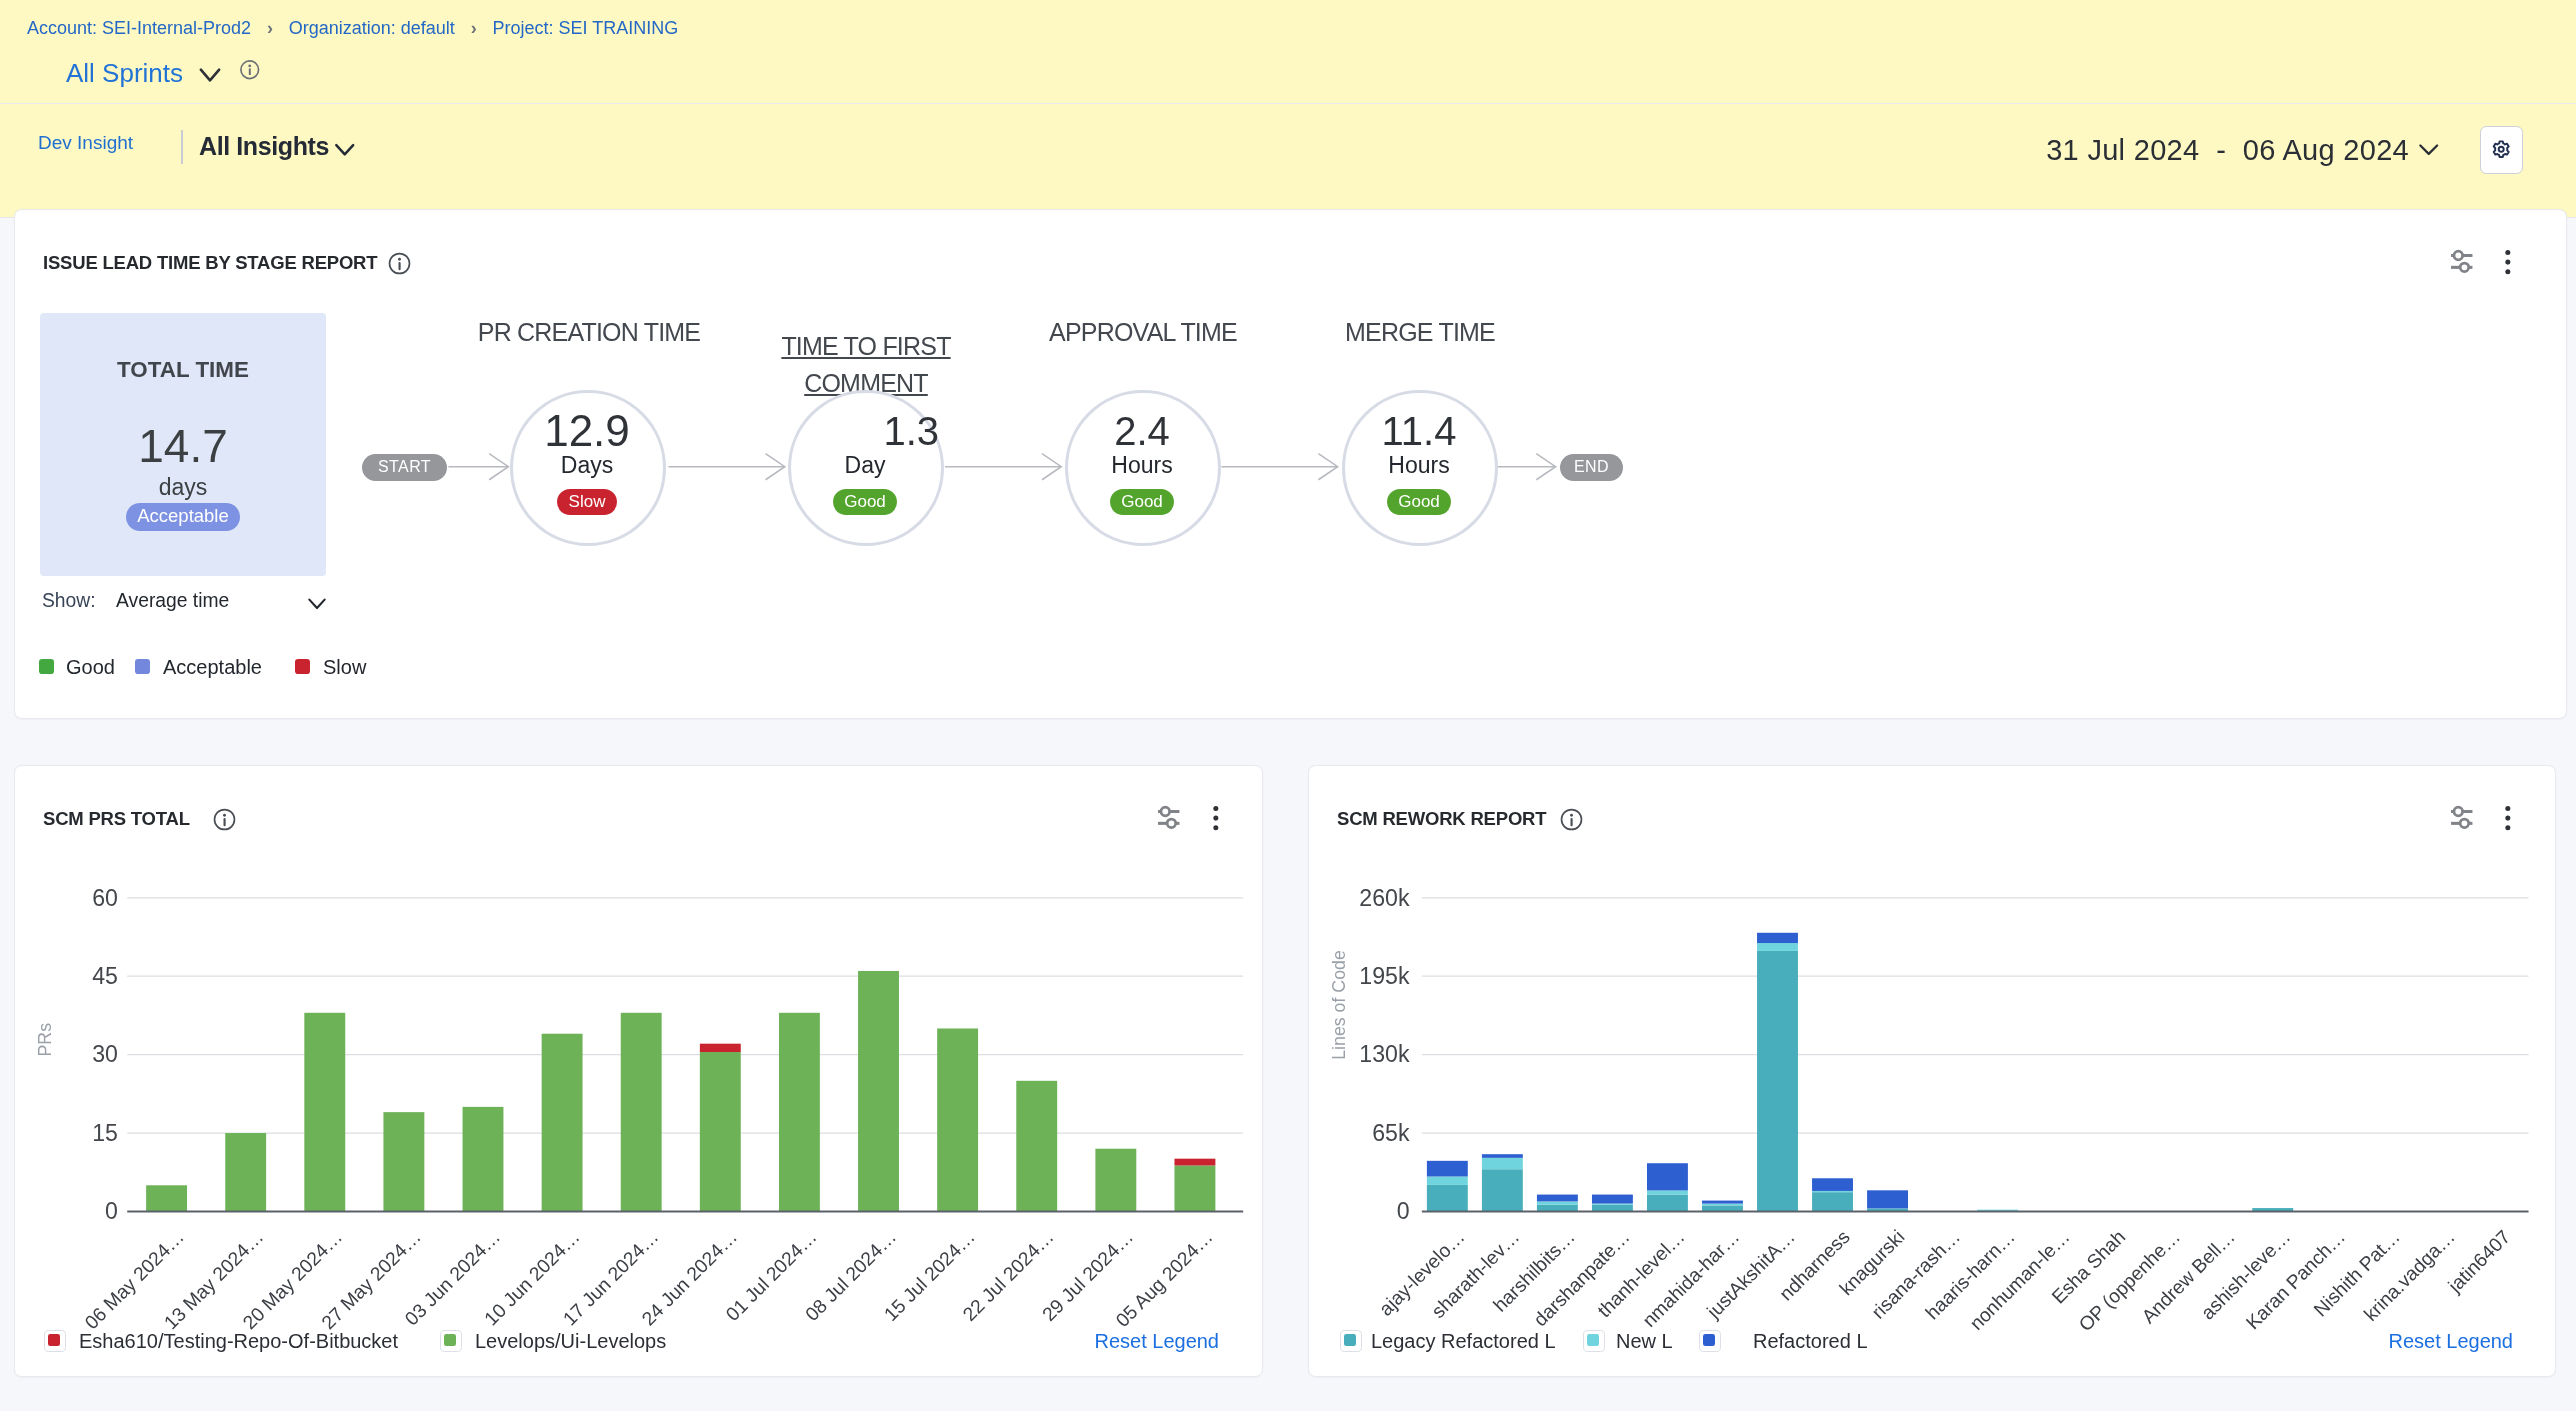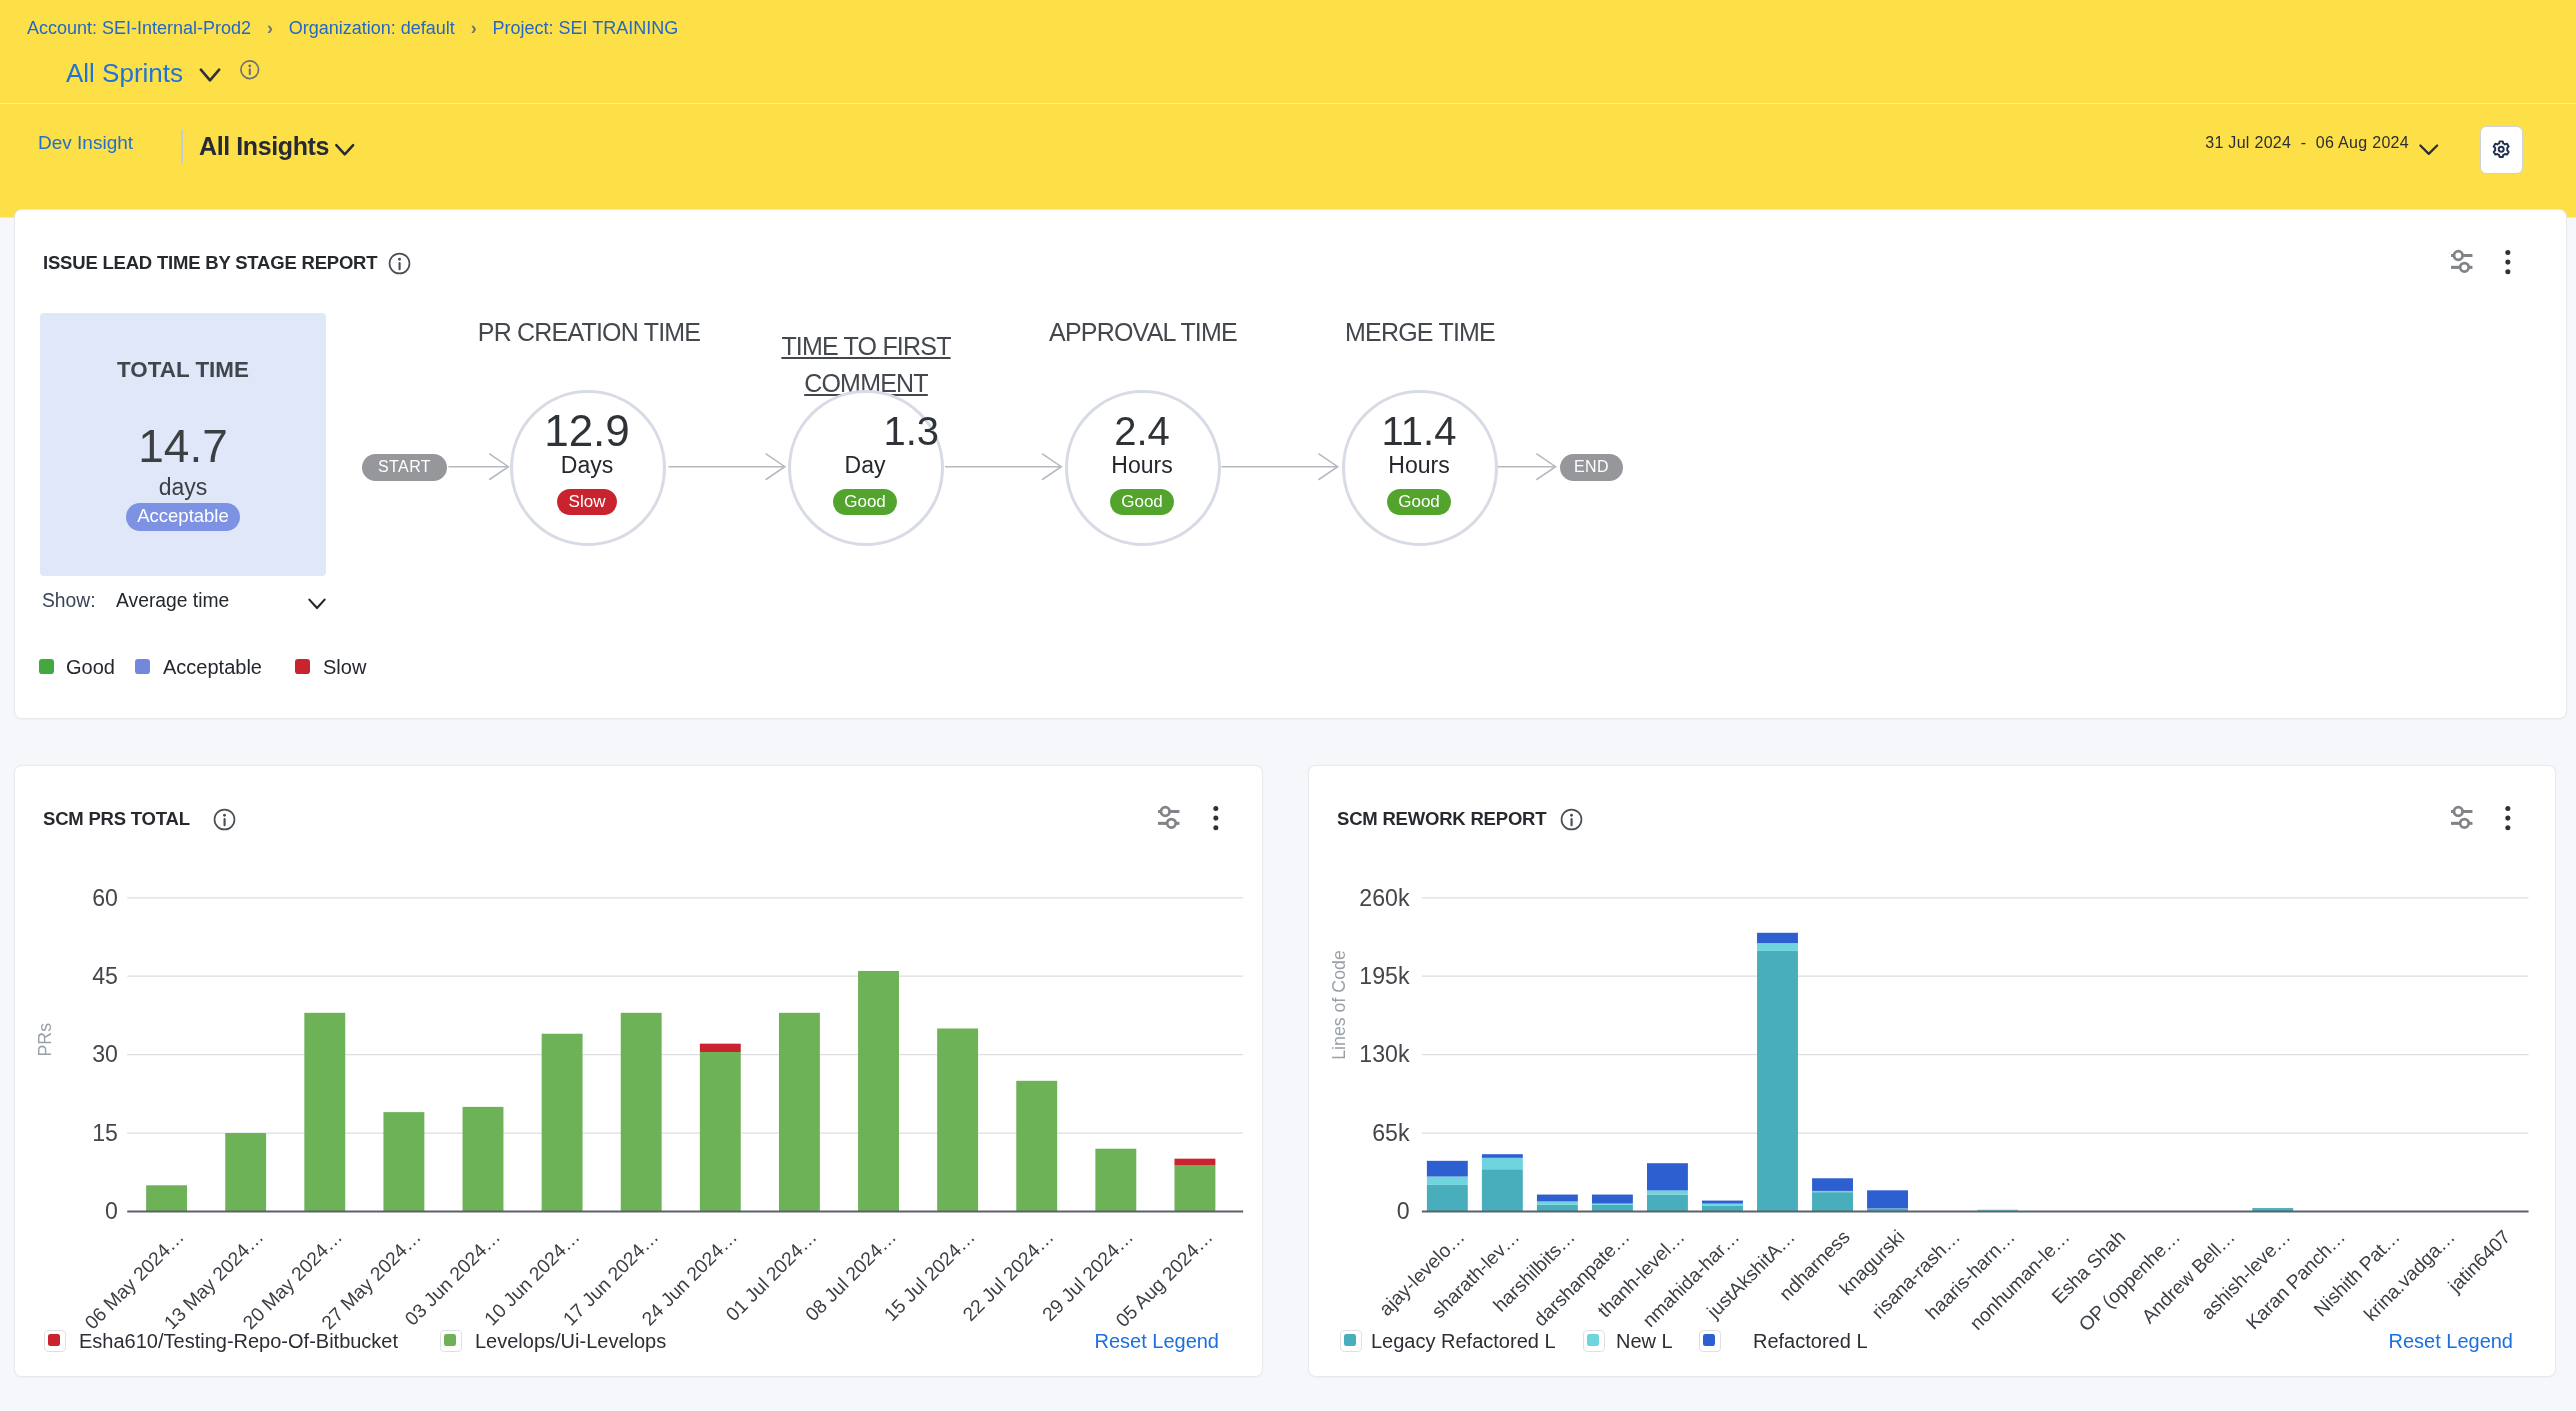--- a/index.html
+++ b/index.html
@@ -1,25 +1,25 @@
 <!DOCTYPE html>
 <html style="font-size:12.4px"><head><meta charset="utf-8">
 <style>
   * { box-sizing: border-box; margin:0; padding:0; }
   html,body { width:2576px; height:1412px; background:#f5f7fb; font-family:"Liberation Sans", sans-serif; overflow:hidden; }
   .abs { position:absolute; }
-  .hdr { position:absolute; left:0; top:0; width:2576px; height:218px; background:#fde047; border-bottom:1.5px solid #e5e7eb;text-align:right; }
+  .hdr { position:absolute; left:0; top:0; width:2576px; height:218px; background:#fef9c3; border-bottom:1.5px solid #e5e7eb;text-align:right; }
   .hdr-div { position:absolute; left:0; top:103px; width:2576px; height:0.8px; background:#e8eaec; }
   .bc { position:absolute; left:27px; top:18px; font-size:18px; color:#2368c6; }
   .bc .sep { color:#6e7379; padding:0 10.8px; font-size:18px; font-weight:bold; }
   .allsprints { position:absolute; left:66px; top:58px; font-size:26px; color:#2173d6; }
   .devinsight { position:absolute; left:38px; top:132px; font-size:19px; color:#2170d0; }
   .allinsights { position:absolute; left:199px; top:132px; font-size:25px; color:#242b36; font-weight:bold; letter-spacing:-0.4px;}
   .vbar { position:absolute; left:181px; top:130px; width:1.5px; height:34px; background:#c9ccd2; }
-  .daterange { position:absolute; right:167px; top:134px; font-size:16px; color:#2a2e35; letter-spacing:0.3px; }
+  .daterange { position:absolute; right:167px; top:134px; font-size:29px; color:#2a2e35; letter-spacing:0.3px; }
   .gearbtn { position:absolute; left:2480px; top:126px; width:43px; height:48px; border:1.5px solid #cdd1d9; border-radius:6.2px; background:#fff; }
   .card { position:absolute; background:#ffffff; border:0.8px solid #e7e9ee; border-radius:7.7px; box-shadow:0 0.8px 1.5px rgba(40,48,70,.04); }
   .ctitle { position:absolute; font-size:18.5px; font-weight:bold; color:#26292e; letter-spacing:-0.2px; }
   .pill { display:inline-block; border-radius:14px; color:#fff; }
   .flowlab { position:absolute; font-size:25px; color:#43474e; text-align:center; line-height:37px; letter-spacing:-0.8px; }
   .circ { position:absolute; width:156px; height:156px; border-radius:50%; background:#fff; border:3.9px solid #d7dbe5; text-align:center; }
   .spill { position:absolute; background:#95979b; color:#fff; font-size:16px; letter-spacing:0.4px; border-radius:14px; text-align:center; }
   .legsq { position:absolute; width:14.7px; height:14.7px; border-radius:3.1px; top:0px; }
   .legtxt { position:absolute; font-size:20px; color:#23272e; top:-3.1px; }
   .cbox { position:absolute; width:21.6px; height:21.6px; background:#fff; border:1.5px solid #dcdfe5; border-radius:4.6px; }

